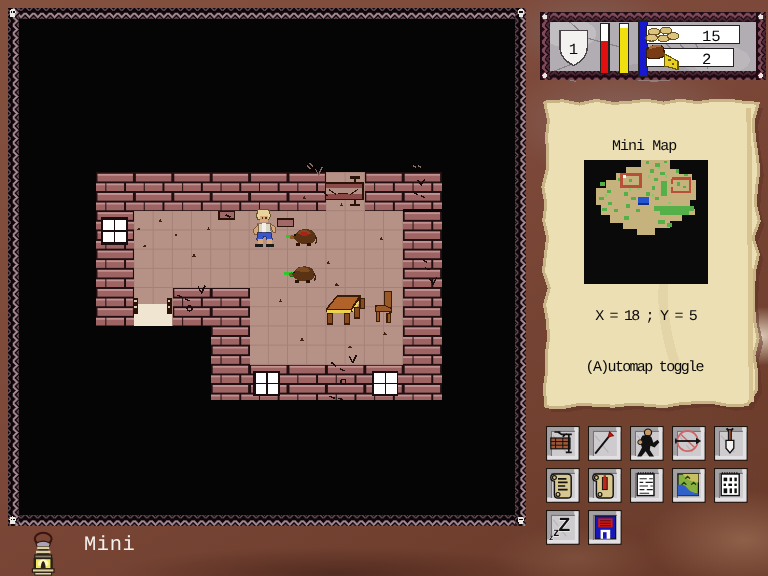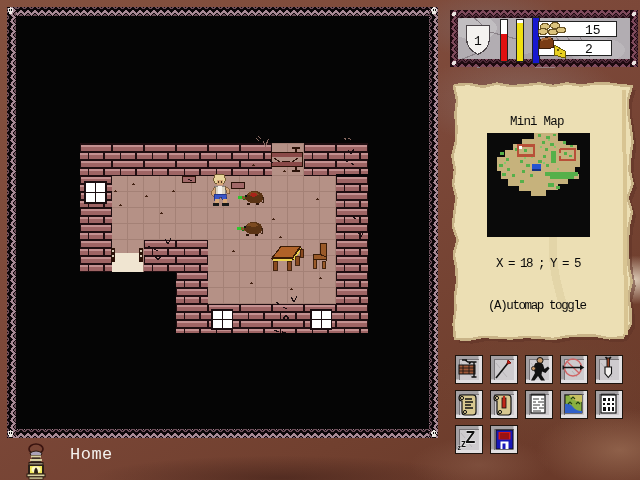--- a/index.html
+++ b/index.html
@@ -547,14 +547,14 @@
       <rect x="7" y="21" width="10" height="1.5" fill="#3a3028"></rect>
 <rect x="5" y="22.5" width="14" height="2.5" fill="#8a8270" stroke="#2a1a10" stroke-width="1"></rect>
 <rect x="4" y="25" width="16" height="9.5" fill="#2a2018"></rect>
 <rect x="6" y="26" width="12" height="7.5" fill="#f0e858"></rect>
 <ellipse cx="12" cy="29.5" rx="4.5" ry="3.2" fill="#fcf8c0"></ellipse>
 <path d="M10,33.5 q0,-4.5 2,-6 q2,1.5 2,6 z" fill="#2a2018"></path>
 <rect x="3" y="34" width="18" height="2.8" fill="#d8d0a0" stroke="#2a1a10" stroke-width="1"></rect>
 <rect x="5" y="37" width="14" height="2.2" fill="#d8d0a0" stroke="#2a1a10" stroke-width="0.8"></rect>
 </svg>
 
-<div style="position:absolute;left:70px;top:445px;color:#f4f2ee;font-size:17px;letter-spacing:0.5px;">Home</div>
+<div style="position:absolute;left:70px;top:445px;color:#f4f2ee;font-size:17px;letter-spacing:0.5px;">Mini</div>
 </div>
 
 </body></html>

